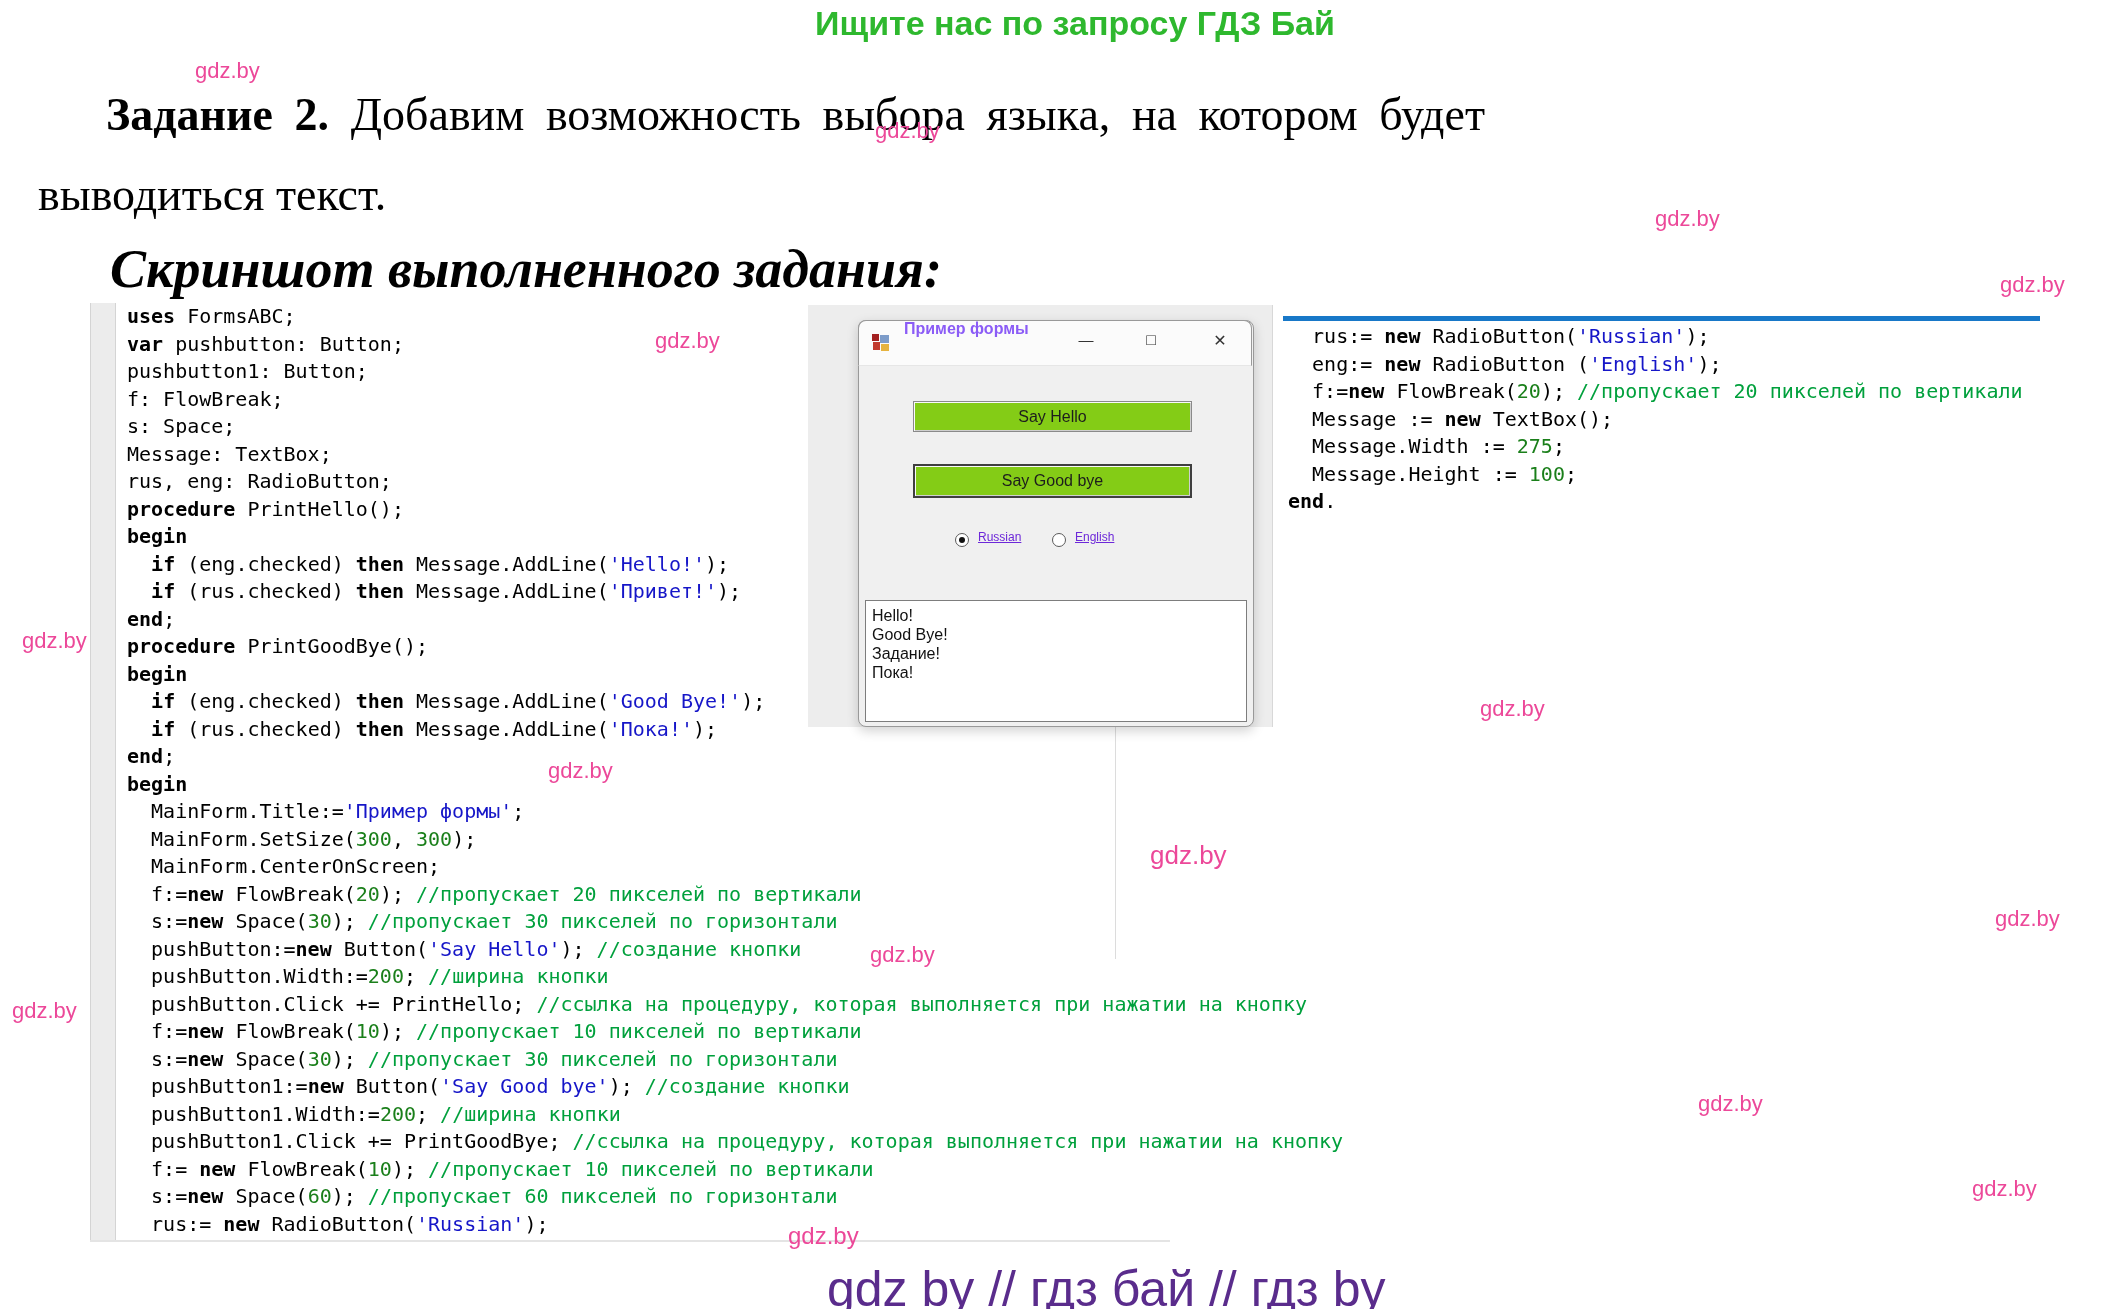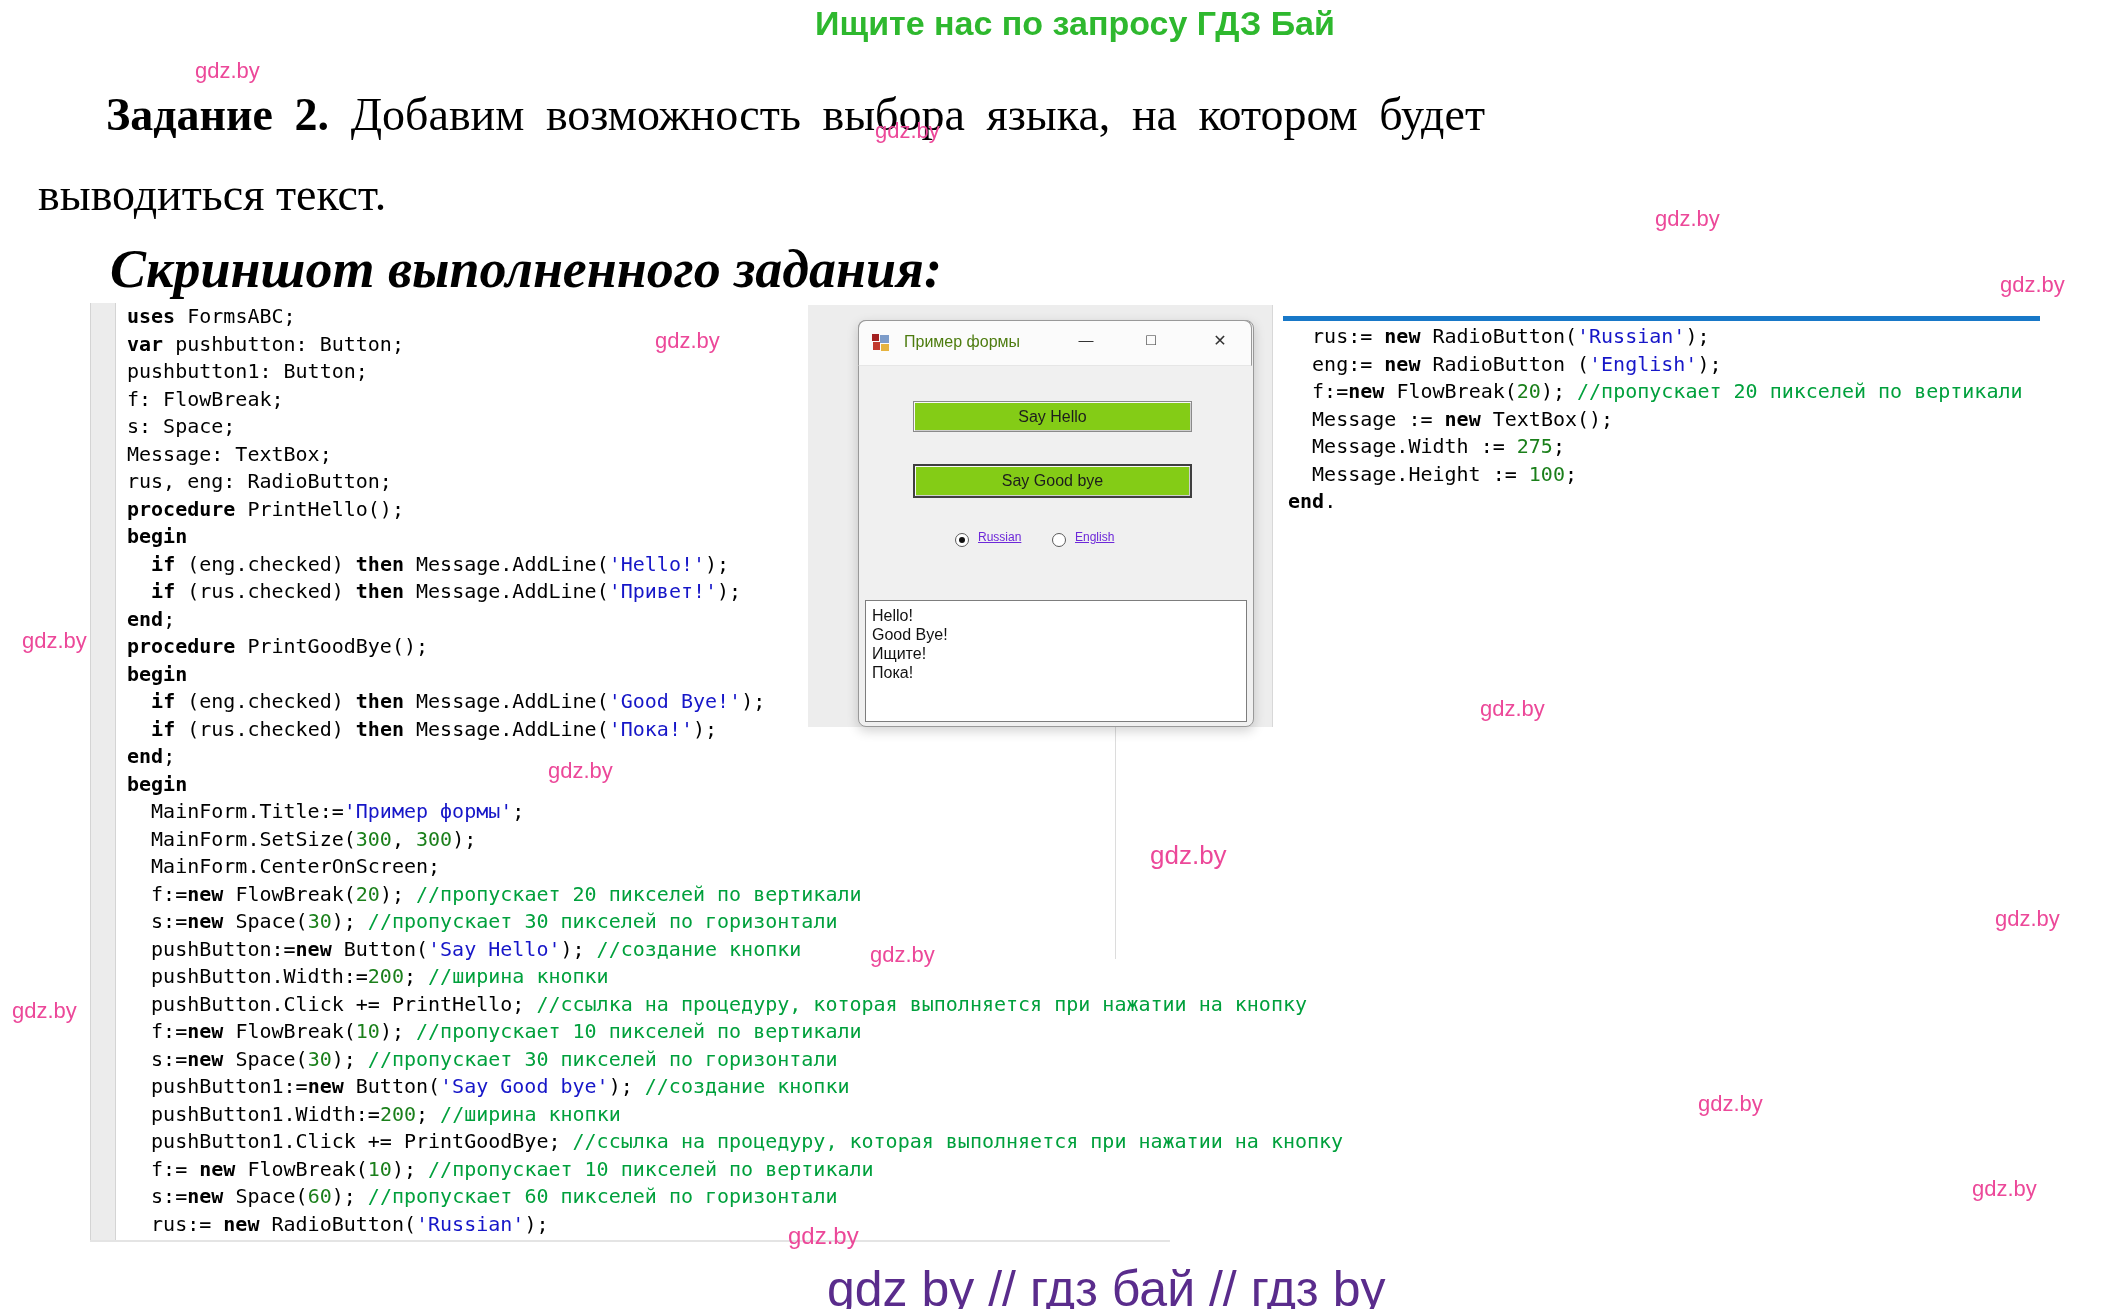--- a/index.html
+++ b/index.html
@@ -29,21 +29,21 @@
           border-left:1px solid #d4d4d4;border-right:1px solid #d4d4d4;}
   .code-bottom-edge{left:90px;top:1240px;width:1080px;height:2px;background:#e4e4e4;}
   .faint-vline{left:1115px;top:723px;width:1px;height:236px;background:#dcdcdc;}
   .blue-rule{left:1283px;top:316px;width:757px;height:5px;background:var(--blue_divider);}
   
   .form-bg{left:808px;top:305px;width:464px;height:422px;background:#ededed;border-right:1px solid #d8d8d8;}
   .win{left:858px;top:320px;width:394px;height:405px;background:#f0f0f0;border:1px solid #999;
        border-radius:8px;box-shadow:0 4px 12px rgba(0,0,0,.18);}
   .titlebar{left:858px;top:320px;width:394px;height:46px;background:#fbfbfb;border:1px solid #999;
             border-bottom:1px solid #e6e6e6;border-radius:8px 8px 0 0;box-sizing:border-box;}
-  .win-title{left:904px;top:333px;font-size:16px;color:#4d7c0f;white-space:nowrap;}
+  .win-title{left:904px;top:320px;font-size:16px;color:#8b5cf6;white-space:nowrap;font-weight:bold;}
   .win-ctl{top:331px;width:30px;text-align:center;color:#333;cursor:default;}
   .ctl-min{left:1071px;font-size:15px;}
   .ctl-max{left:1136px;font-size:16px;}
   .ctl-close{left:1205px;font-size:16px;}
   .app-icon{left:872px;top:334px;width:18px;height:18px;}
   .app-icon span{position:absolute;display:block;}
   .ico-a{left:0;top:0;width:7px;height:7px;background:#a32020;}
   .ico-b{left:8px;top:1px;width:9px;height:8px;background:#7d9cc9;}
   .ico-c{left:1px;top:8px;width:7px;height:8px;background:#c23a2e;}
   .ico-d{left:9px;top:10px;width:8px;height:7px;background:#e6b33f;}
@@ -103,21 +103,21 @@
   <div class="abs btn btn2">Say Good bye</div>
 
   <div class="abs radio checked r1"></div>
   <div class="abs radio-label rl1">Russian</div>
   <div class="abs radio r2"></div>
   <div class="abs radio-label rl2">English</div>
 
   <div class="abs textbox" id="output-box">
       <div>Hello!</div>
       <div>Good Bye!</div>
-      <div>Ищите!</div>
+      <div>Задание!</div>
       <div>Пока!</div>
     </div>
 
   <div class="abs blue-rule"></div>
   <div class="abs code" id="code-right"><div><span class="tok-p">  rus:= </span><span class="tok-k">new</span><span class="tok-p"> RadioButton(</span><span class="tok-s">'Russian'</span><span class="tok-p">);</span></div><div><span class="tok-p">  eng:= </span><span class="tok-k">new</span><span class="tok-p"> RadioButton (</span><span class="tok-s">'English'</span><span class="tok-p">);</span></div><div><span class="tok-p">  f:=</span><span class="tok-k">new</span><span class="tok-p"> FlowBreak(</span><span class="tok-n">20</span><span class="tok-p">); </span><span class="tok-c">//пропускает 20 пикселей по вертикали</span></div><div><span class="tok-p">  Message := </span><span class="tok-k">new</span><span class="tok-p"> TextBox();</span></div><div><span class="tok-p">  Message.Width := </span><span class="tok-n">275</span><span class="tok-p">;</span></div><div><span class="tok-p">  Message.Height := </span><span class="tok-n">100</span><span class="tok-p">;</span></div><div><span class="tok-k">end</span><span class="tok-p">.</span></div></div>
 
   <div class="abs wm wm1">gdz.by</div>
   <div class="abs wm wm2">gdz.by</div>
   <div class="abs wm wm3">gdz.by</div>
   <div class="abs wm wm4">gdz.by</div>

